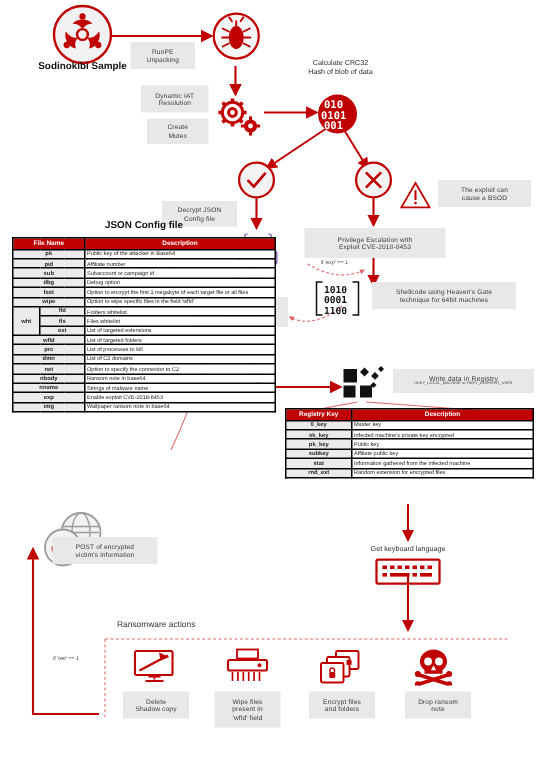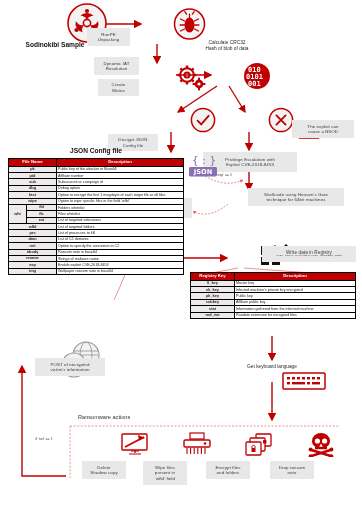--- a/index.html
+++ b/index.html
@@ -33,21 +33,21 @@
   table.cfg td{
     border:.5px solid #000;font-size:3.7px;padding:.5px 1px;
     line-height:1.12;vertical-align:middle;background:#fff;
   }
   table.cfg td.k{
     text-align:center;font-weight:bold;background:#eceaea;font-size:3.9px;
   }
   table.cfg td.d{text-align:left;color:#222;}
   
   svg.layer{position:absolute;left:0;top:0;width:362px;height:505px;pointer-events:none;}
-  .icoWrap{display:block;margin-left:32px;}
+  .icoWrap{display:block;}
 </style>
 </head>
 <body>
 
 <div id="canvas">
 
   <svg class="layer" viewBox="0 0 362 505">
     <defs>
       <marker id="ar" markerWidth="6" markerHeight="6" refX="5" refY="3" orient="auto">
         <path d="M0,0 L6,3 L0,6 z" fill="#c00000"></path>
@@ -208,20 +208,31 @@
   <div class="abs tinylabel" style="left:205px;top:173px;width:36px;">if 'exp' == 1</div>
 
   <div class="abs icoWrap" style="left:155px;top:150px;width:34px;height:30px;">
     <svg viewBox="0 0 34 30" width="34" height="30">
       <text x="17" y="14" text-anchor="middle" font-size="11" fill="#8a6fb5" font-family="DejaVu Sans, sans-serif">{ : }</text>
       <rect x="2" y="17" width="28" height="9.5" rx="1.4" fill="#8a6fb5"></rect>
       <text x="16" y="24.4" text-anchor="middle" font-size="6.6" fill="#fff" font-weight="bold" font-family="DejaVu Sans, sans-serif">JSON</text>
     </svg>
   </div>
 
+  <div class="abs icoWrap" style="left:206px;top:186px;width:38px;height:26px;">
+    <svg viewBox="0 0 38 26" width="38" height="26">
+      <path d="M9 2 L5 2 L5 24 L9 24" fill="none" stroke="#111" stroke-width="1"></path>
+      <path d="M29 2 L33 2 L33 24 L29 24" fill="none" stroke="#111" stroke-width="1"></path>
+      <g font-family="DejaVu Sans Mono, monospace" font-size="6.4" font-weight="bold" fill="#111">
+        <text x="10" y="9">1010</text>
+        <text x="10" y="16">0001</text>
+        <text x="10" y="23">1100</text>
+      </g>
+    </svg>
+  </div>
   <div class="abs greybox" style="left:248px;top:188px;width:96px;height:18px;white-space:pre-line;">Shellcode using Heaven's Gate
 technique for 64bit machines</div>
 
   <div class="abs greybox" style="left:130px;top:198px;width:62px;height:20px;white-space:pre-line;">Collect data from
 the machine</div>
 
   <div class="abs icoWrap" style="left:228px;top:244px;width:30px;height:24px;">
     <svg viewBox="0 0 30 24" width="30" height="24">
       <rect x="1" y="2" width="9" height="9" fill="#111"></rect>
       <rect x="1" y="13" width="8" height="8" fill="#111"></rect>

